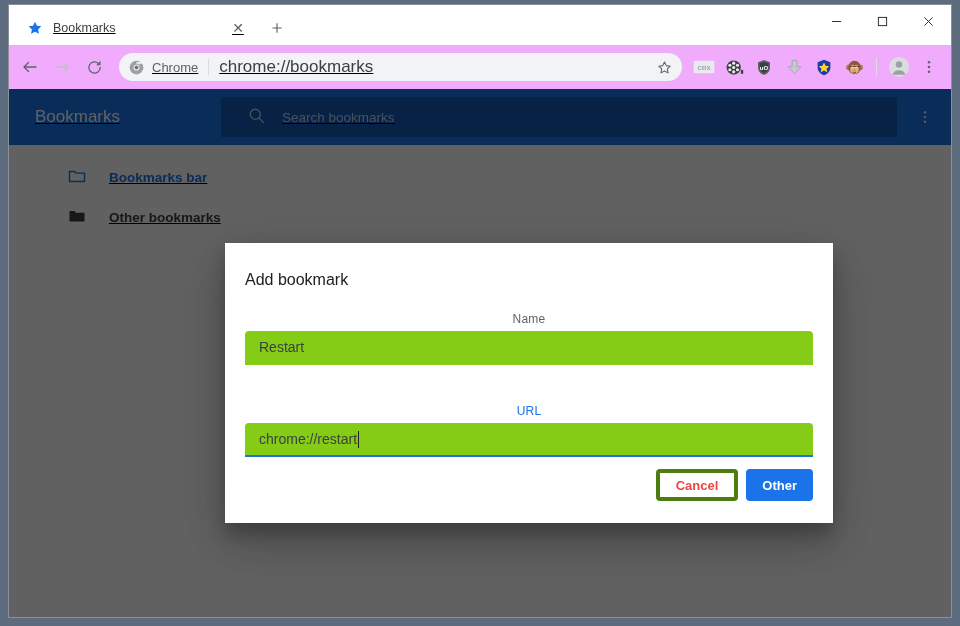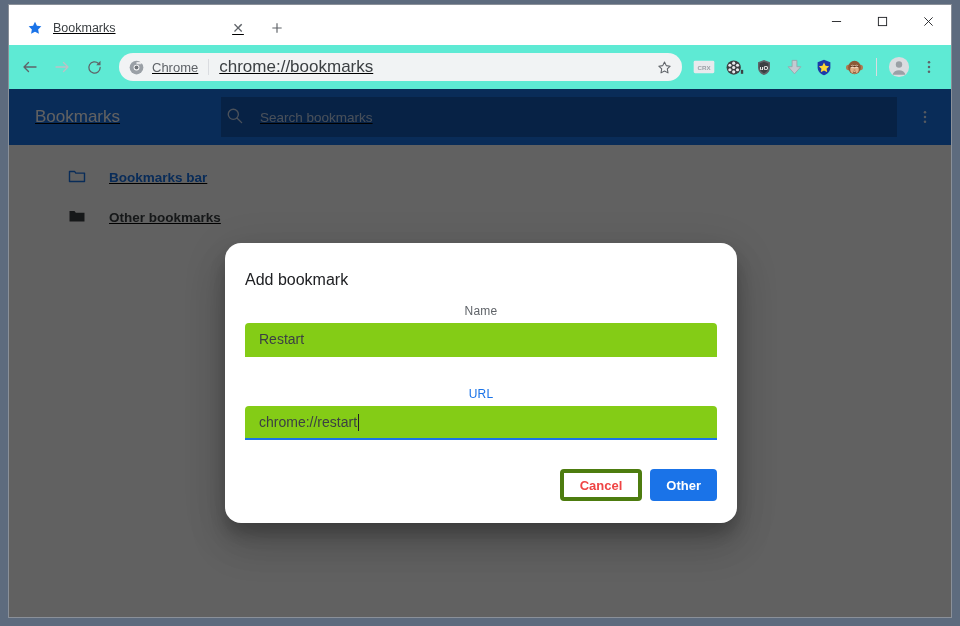--- a/index.html
+++ b/index.html
@@ -57,21 +57,21 @@
     display:flex; height:32px;
   }
   #wincontrols .wc {
     width:46px; height:32px;
     display:flex; align-items:center; justify-content:center;
     color:#202124;
   }
 
   
   #toolbar {
-    height:44px; background:#5eead4;
+    height:44px; background:#f0abfc;
     display:flex; align-items:center;
     padding:0 8px 0 6px; gap:2px;
     flex:0 0 auto;
   }
   .navbtn {
     width:30px; height:30px; flex:0 0 auto;
     display:flex; align-items:center; justify-content:center;
     color:#5f6368; border-radius:50%;
   }
   .navbtn.disabled { color:#bdc1c6; }
@@ -115,21 +115,21 @@
     padding:0 6px 0 26px;
   }
   #bm-title {
     font-size:17px; color:#ffffff; font-weight:400;
     width:186px; flex:0 0 auto;
   }
   #bm-search {
     height:40px; flex:1 1 auto; max-width:680px;
     background:rgba(0,0,0,0.22); border-radius:0;
     display:flex; align-items:center; gap:16px;
-    padding:0 4px;
+    padding:0 26px;
   }
   #bm-search .ph { font-size:13.5px; color:rgba(255,255,255,0.72); }
   #bm-menu {
     width:40px; height:40px; margin-left:8px;
     display:flex; align-items:center; justify-content:center;
     flex:0 0 auto;
   }
   #bm-body { display:flex; height:calc(100% - 56px); }
   #bm-sidebar { width:230px; padding-top:12px; flex:0 0 auto; }
   .folder-row {
@@ -148,26 +148,26 @@
   }
 
   
   #scrim {
     position:absolute; inset:0;
     background:rgba(0,0,0,0.62);
   }
   #dialog {
     position:absolute;
     left:216px; top:154px;
-    width:512px; height:280px;
+    width:608px; height:280px;
     background:#ffffff;
-    border-radius:16px;
+    border-radius:0;
     box-shadow:0 11px 15px rgba(0,0,0,0.2), 0 9px 46px rgba(0,0,0,0.12), 0 24px 38px rgba(0,0,0,0.14);
     padding:28px 20px 0 20px;
-    display:flex; flex-direction:column;
+    display:flex; flex-direction:column;gap:8px;
   }
   #dlg-title {
     font-size:16px; color:#202124; font-weight:400;
     margin-bottom:15px;
   }
   .field { margin-bottom:4px; }
   .field-label {
     font-size:12px; color:#5f6368;
     margin-bottom:5px; letter-spacing:0.2px;text-align:center;
   }

